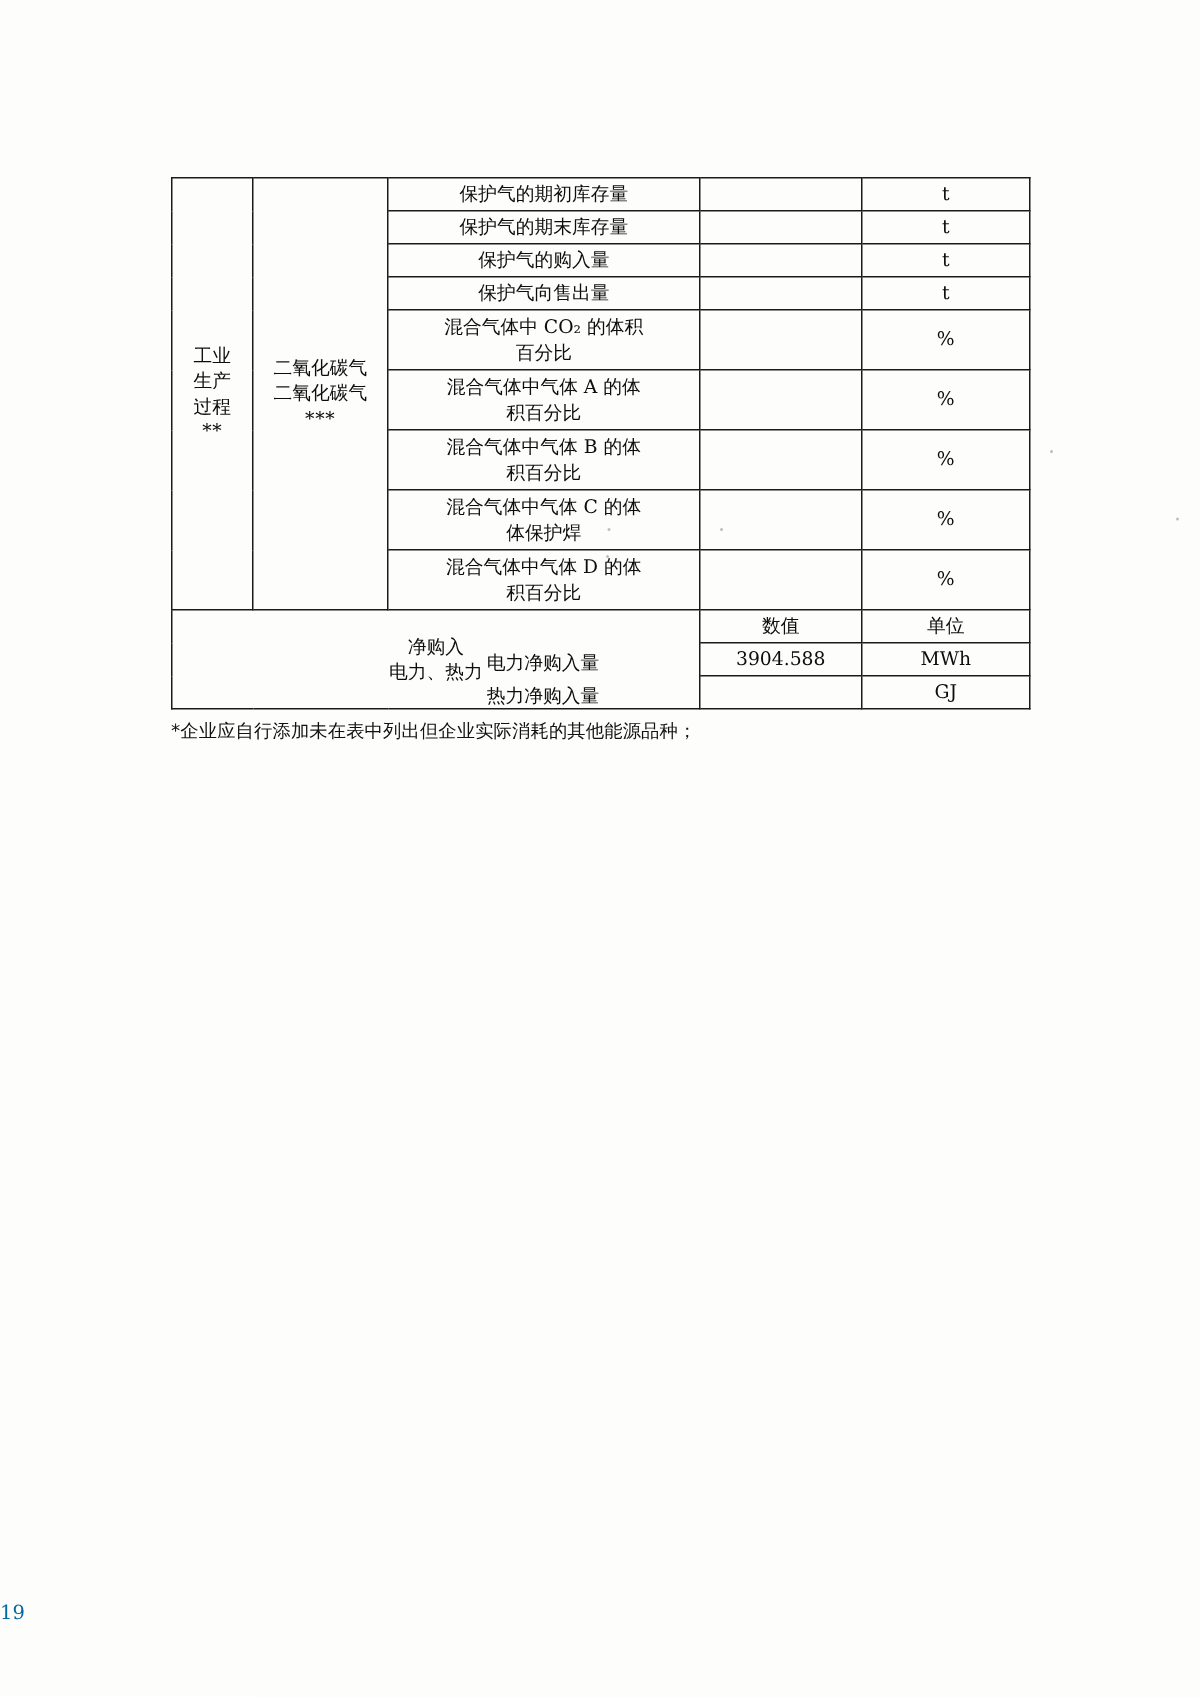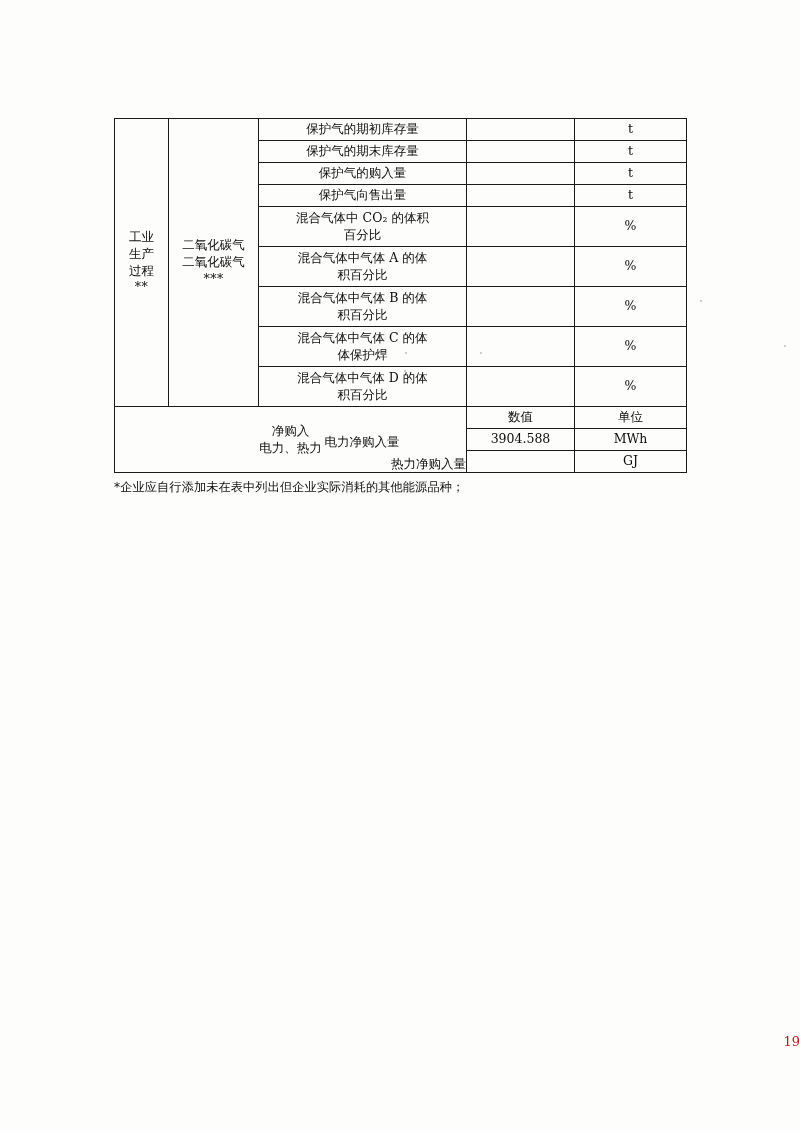--- a/index.html
+++ b/index.html
@@ -90,25 +90,25 @@
   }
   .notes p {
     margin: 0;
   }
 
   
   .pageno {
     position: absolute;
     left: 0;
     right: 0;
-    top: 1034px;
-    text-align: right;
+    top: 1068px;
+    text-align: left;
     font-family: "DejaVu Serif", "Liberation Serif", serif;
     font-size: 13px;
-    color: #b91c1c;
+    color: #0369a1;
   }
 
   
   .speck {
     position: absolute;
     width: 2px;
     height: 2px;
     background: #8a8a8a;
     border-radius: 50%;
     opacity: .55;
@@ -206,21 +206,21 @@
           </tr>
           <tr class="rowh">
             <td class="val"></td>
             <td class="unit">GJ</td>
           </tr>
         </tbody>
       </table>
     </div>
 
     <div style="position:absolute; left:258px; top:434px; width:208px; text-align:center; font-family:'DejaVu Serif','Liberation Serif',serif; font-size:12.5px; color:#0d0d0d;">电力净购入量</div>
-    <div style="position:absolute; left:258px; top:456px; width:208px; text-align:right; font-family:'DejaVu Serif','Liberation Serif',serif; font-size:12.5px; color:#0d0d0d;">热力净购入量</div>
+    <div style="position:absolute; left:258px; top:456px; width:208px; text-align:center; font-family:'DejaVu Serif','Liberation Serif',serif; font-size:12.5px; color:#0d0d0d;">热力净购入量</div>
 
     <div class="notes">
       <p>*企业应自行添加未在表中列出但企业实际消耗的其他能源品种；</p>
     </div>
 
     <div class="pageno">19</div>
 
     <div class="speck" style="left:405px; top:352px;"></div>
     <div class="speck" style="left:480px; top:352px;"></div>
     <div class="speck" style="left:700px; top:300px;"></div>

